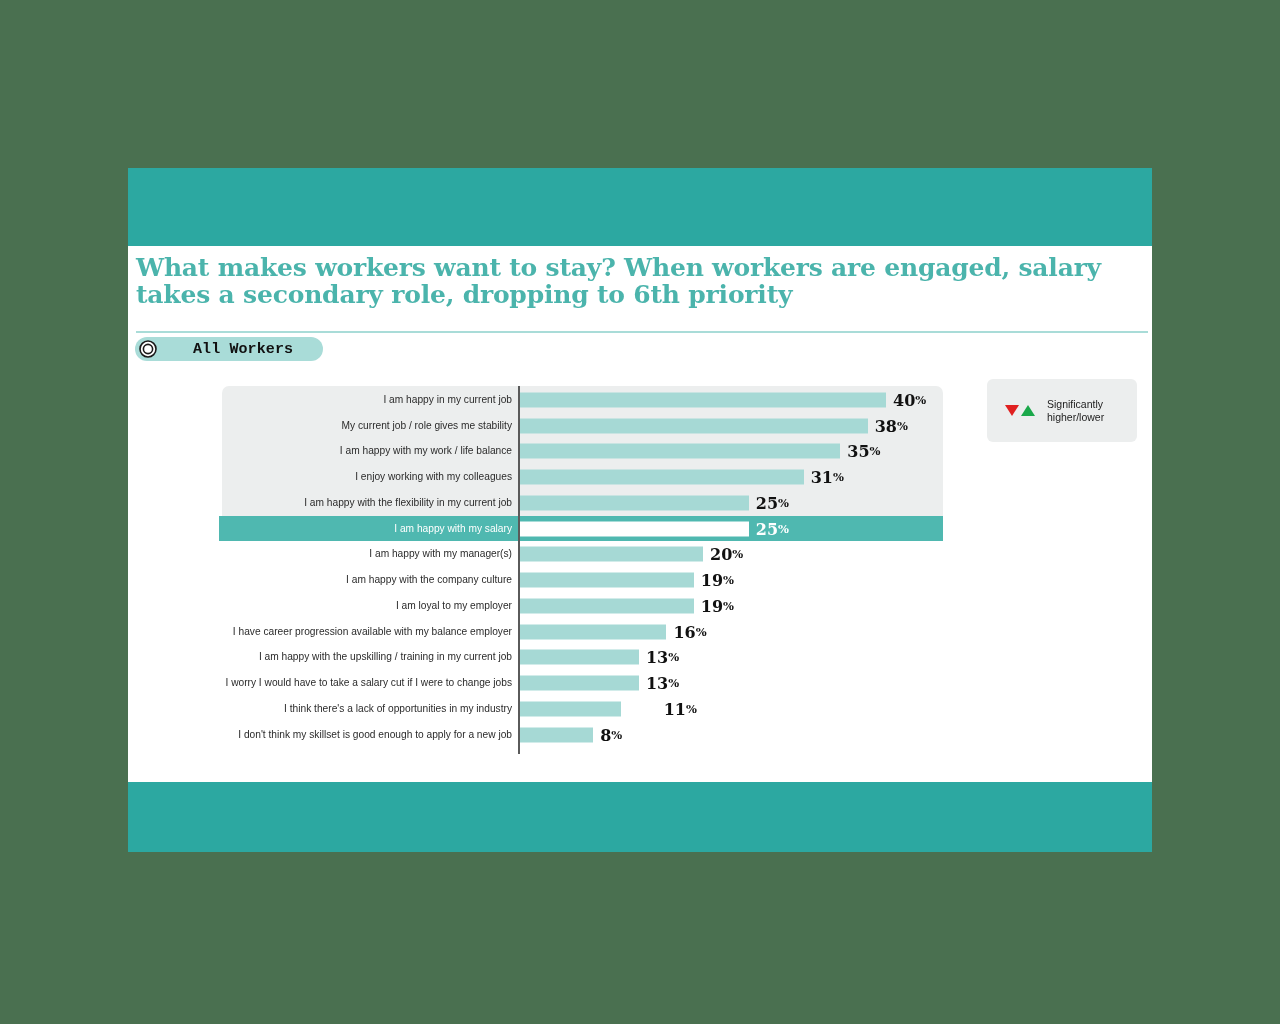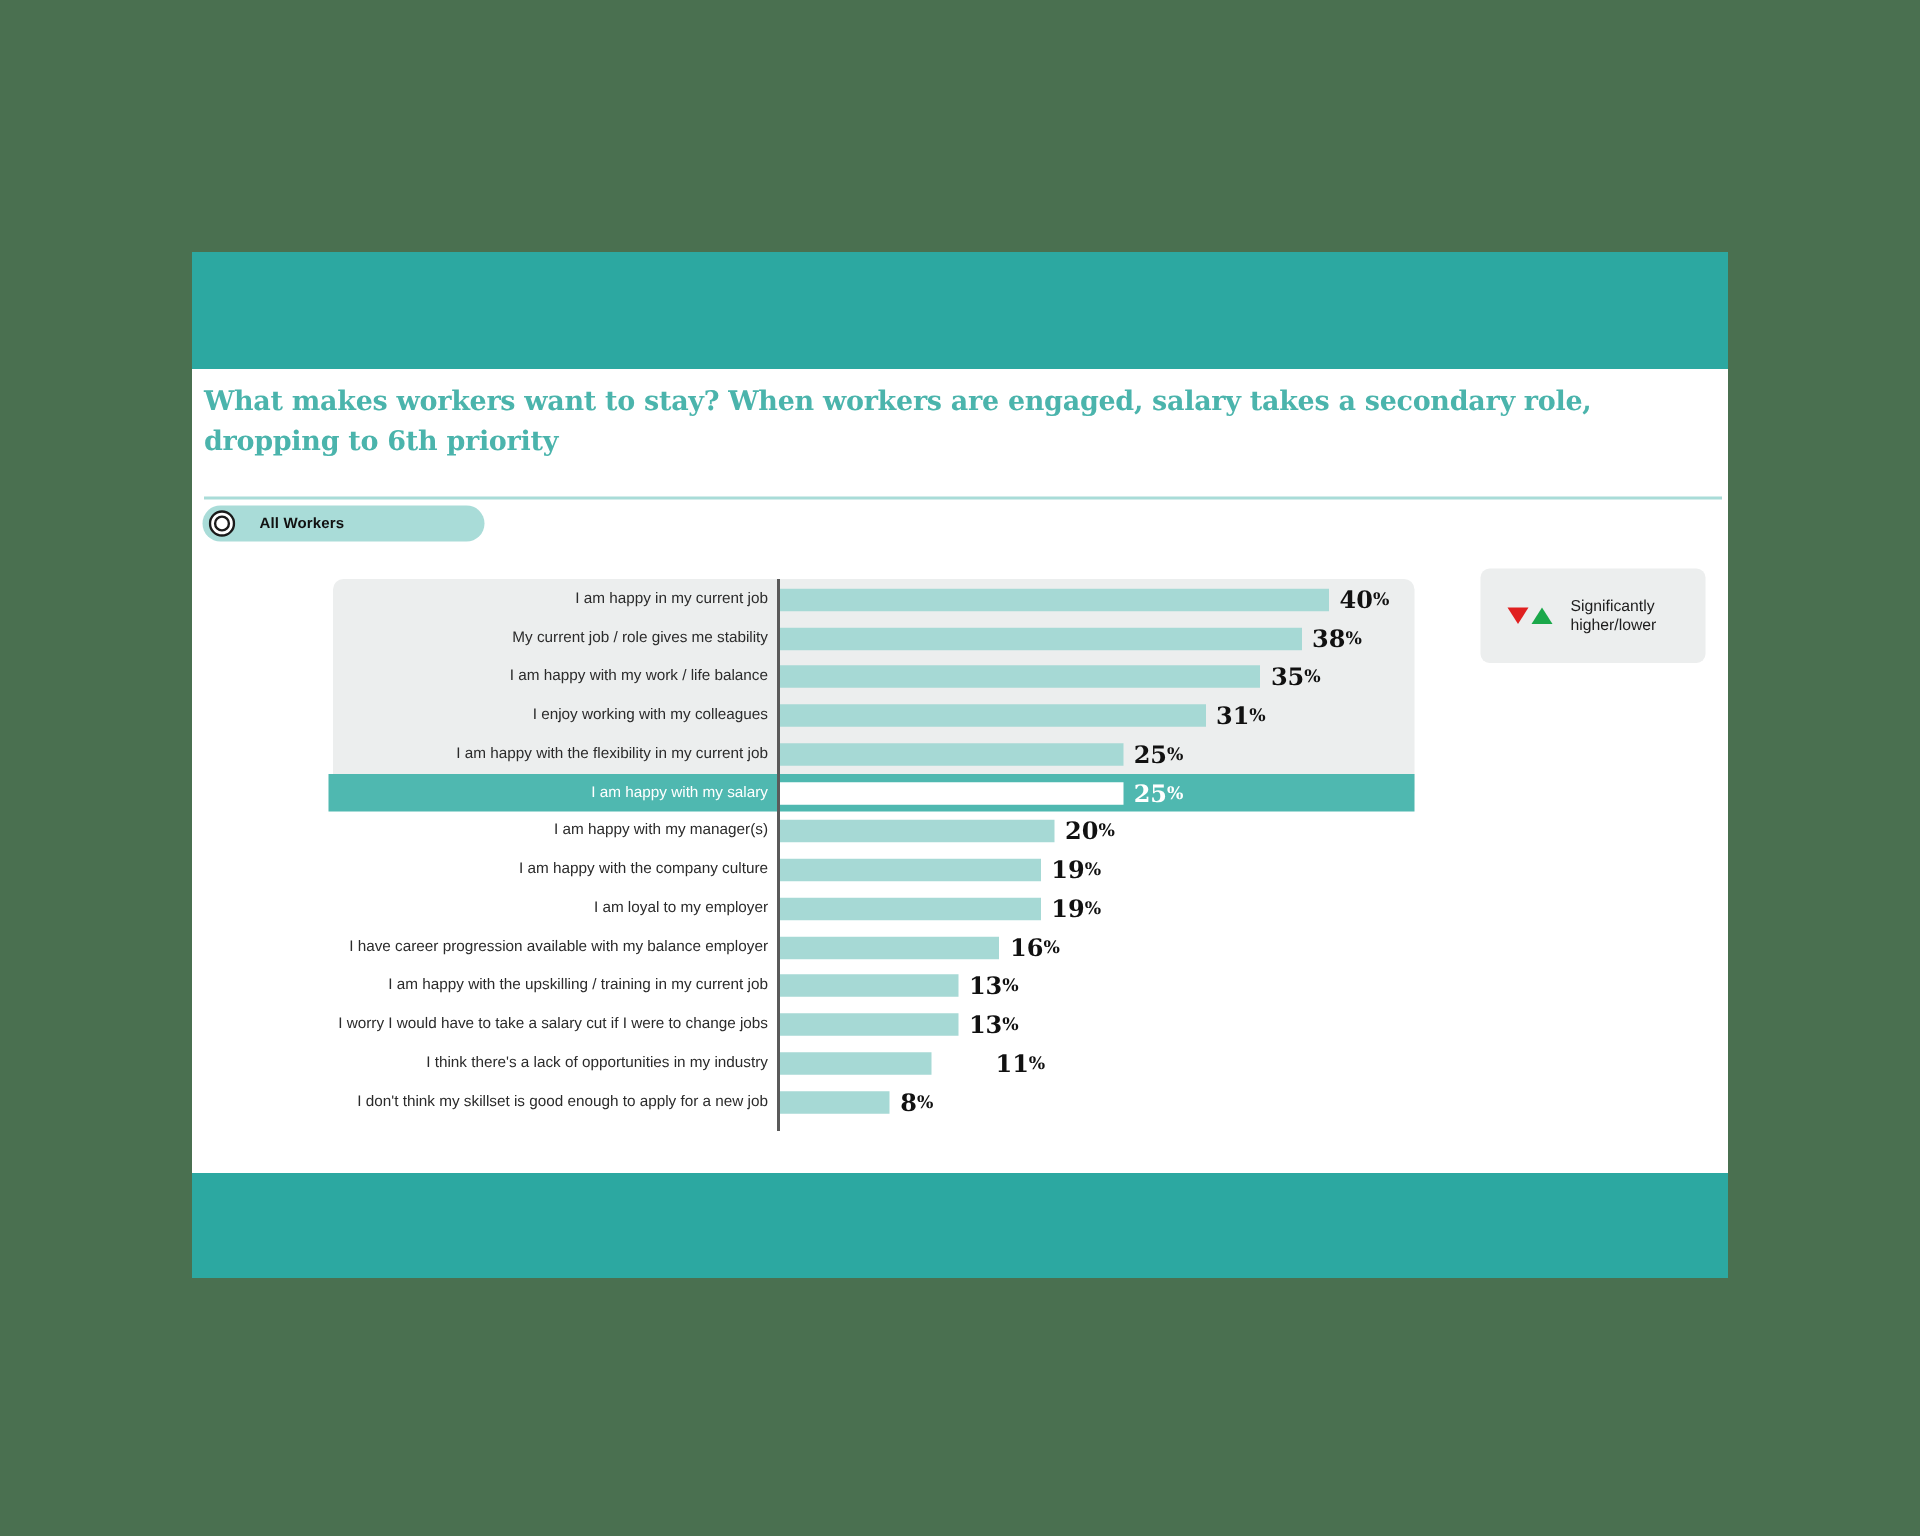--- a/index.html
+++ b/index.html
@@ -37,21 +37,21 @@
   #title-block {
     position: absolute;
     left: 8px;
     top: 86px;
     width: 1006px;
   }
   #deck-title {
     margin: 0;
     font-family: "DejaVu Serif", "Liberation Serif", serif;
     font-weight: bold;
-    font-size: 18px;
+    font-size: 25px;
     line-height: 27px;
     letter-spacing: -0.2px;
     color: #4bb4ac;
   }
 
   
   #header-rule {
     position: absolute;
     left: 8px;
     top: 163px;
@@ -72,24 +72,24 @@
     display: flex;
     align-items: center;
   }
   #filter-pill .radio-icon {
     margin-left: 4px;
     width: 18px;
     height: 18px;
     flex: 0 0 18px;
   }
   #filter-pill .pill-label {
-    margin-left: 16px;
-    font-family: Liberation Sans, sans-serif;
+    margin-left: 36px;
+    font-family: Liberation Mono, monospace;
     font-weight: bold;
-    font-size: 10px;
+    font-size: 15px;
     color: #111111;
     letter-spacing: 0.1px;
   }
 
   
   #chart-subhead {
     position: absolute;
     left: 296px;
     top: 170px;
     font-family: "DejaVu Serif", "Liberation Serif", serif;

